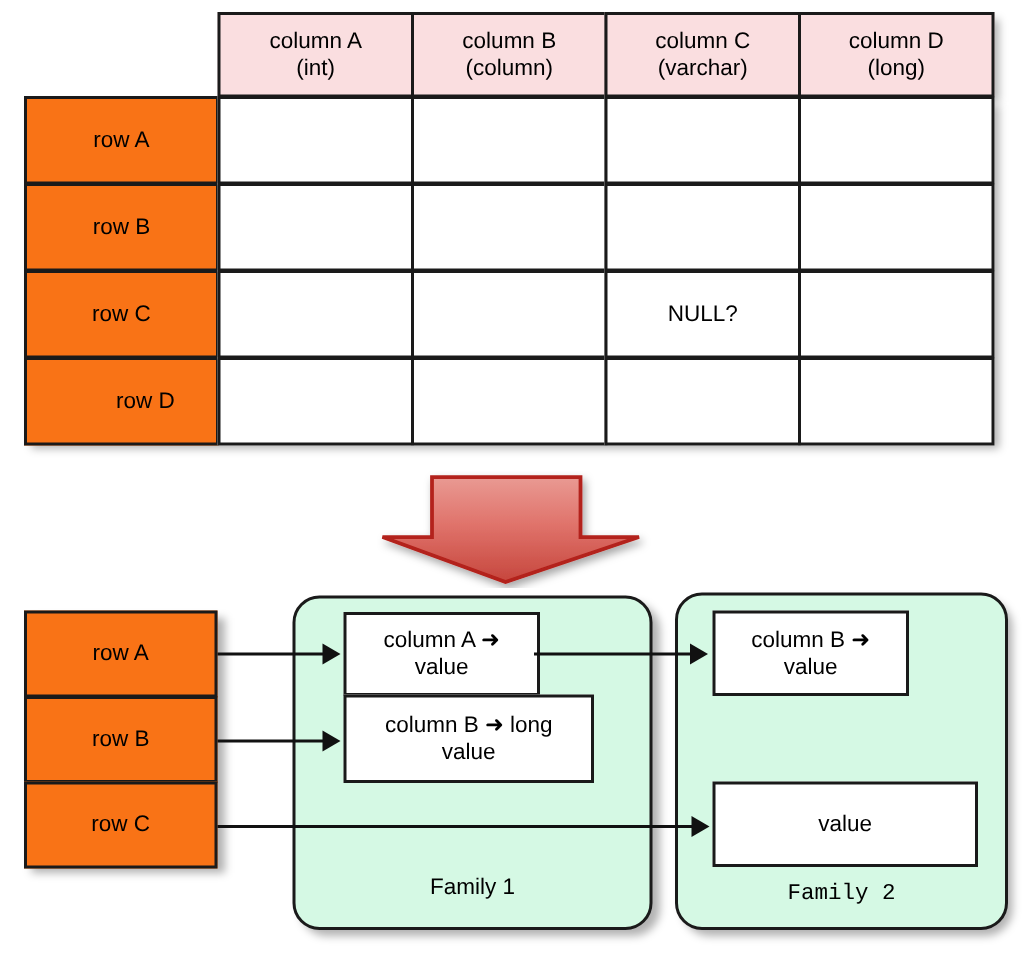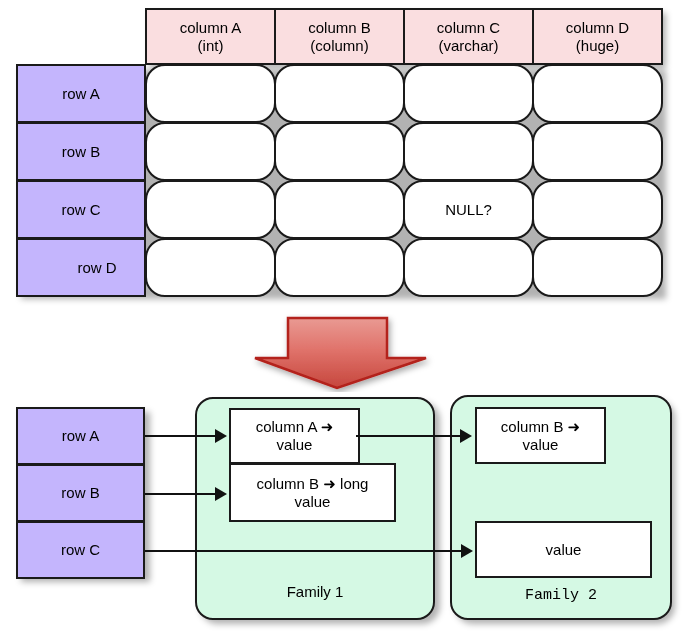--- a/index.html
+++ b/index.html
@@ -31,25 +31,24 @@
     font-size: 15px;
     line-height: 1.18;
     color: #000000;
     background: #ffffff;
   }
 
   .hdr-cell {
     background: #fadee0;
   }
   .row-label {
-    background: #c4b5fd;
+    background: #f97316;
   }
   .grid-cell {
     background: #ffffff;
-    border-radius: 20px;
   }
 
   
   .drop-shadow {
     position: absolute;
     background: rgba(0,0,0,0.30);
     filter: blur(3px);
     z-index: 0;
   }
   .drop-shadow.rounded { border-radius: 18px; }
@@ -127,21 +126,21 @@
     <div class="box hdr-cell" style="left:274px; top:8px; width:131px; height:57px; flex-direction:column;">
       <span>column B</span>
       <span>(column)</span>
     </div>
     <div class="box hdr-cell" style="left:403px; top:8px; width:131px; height:57px; flex-direction:column;">
       <span>column C</span>
       <span>(varchar)</span>
     </div>
     <div class="box hdr-cell" style="left:532px; top:8px; width:131px; height:57px; flex-direction:column;">
       <span>column D</span>
-      <span>(huge)</span>
+      <span>(long)</span>
     </div>
 
     <div class="box row-label" style="left:16px; top:64px; width:130px; height:59px;">row A</div>
     <div class="box row-label" style="left:16px; top:122px; width:130px; height:59px;">row B</div>
     <div class="box row-label" style="left:16px; top:180px; width:130px; height:59px;">row C</div>
     <div class="box row-label" style="left:16px; top:238px; width:130px; height:59px;padding-left:32px;">row D</div>
 
     <div class="box grid-cell" style="left:145px; top:64px; width:131px; height:59px;"></div>
     <div class="box grid-cell" style="left:274px; top:64px; width:131px; height:59px;"></div>
     <div class="box grid-cell" style="left:403px; top:64px; width:131px; height:59px;"></div>

